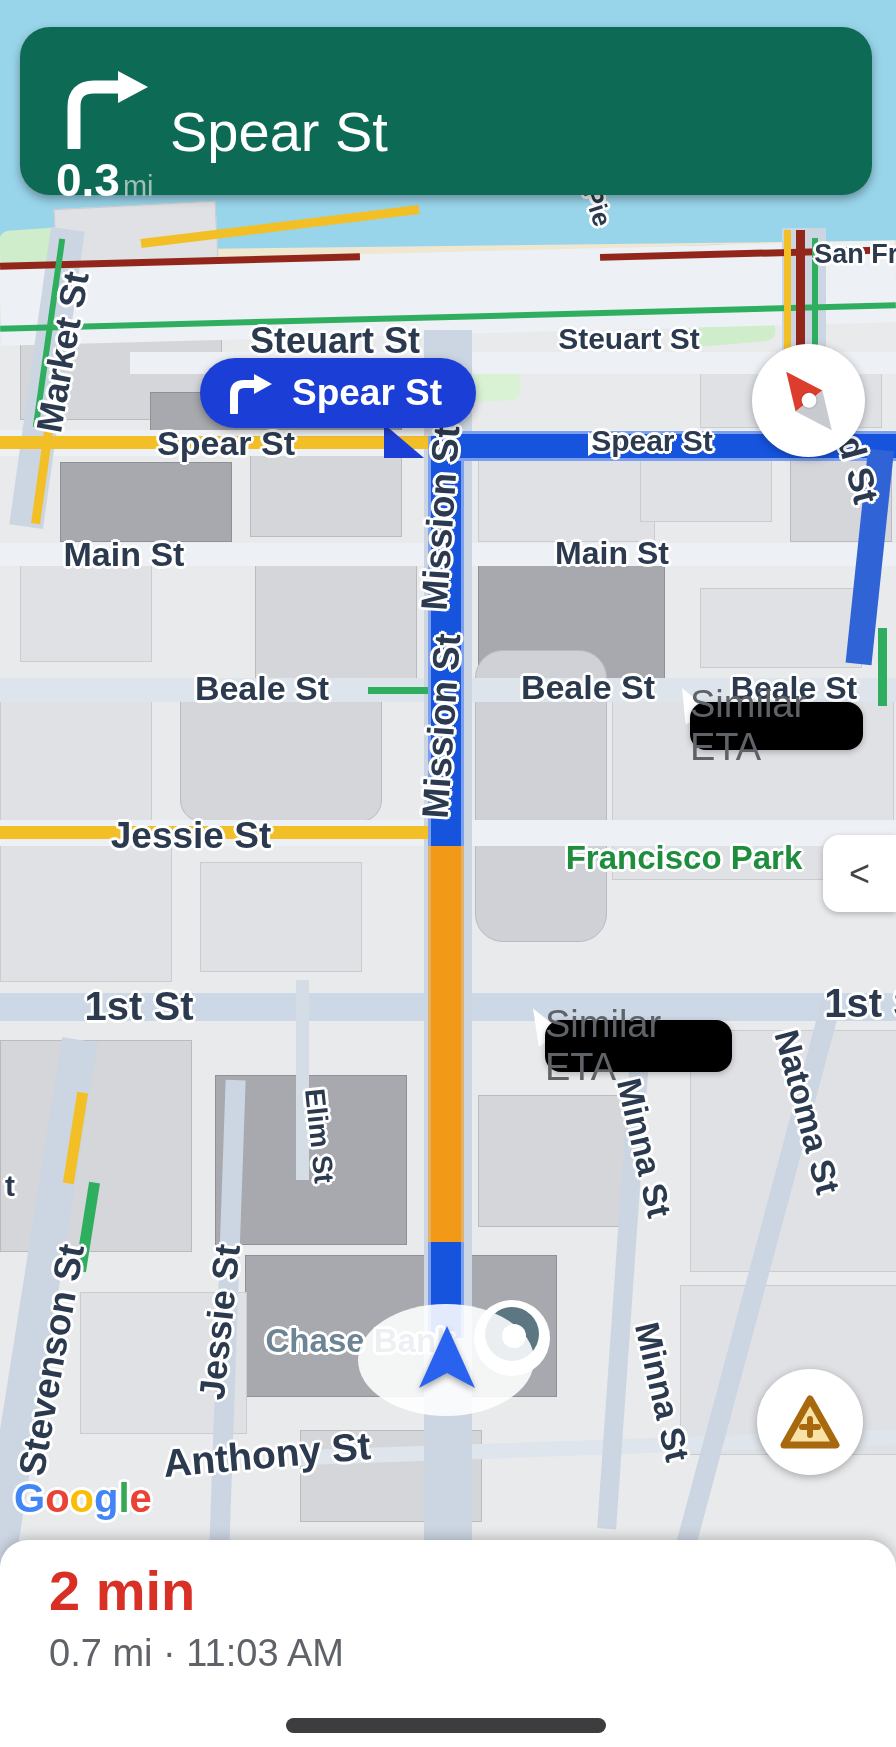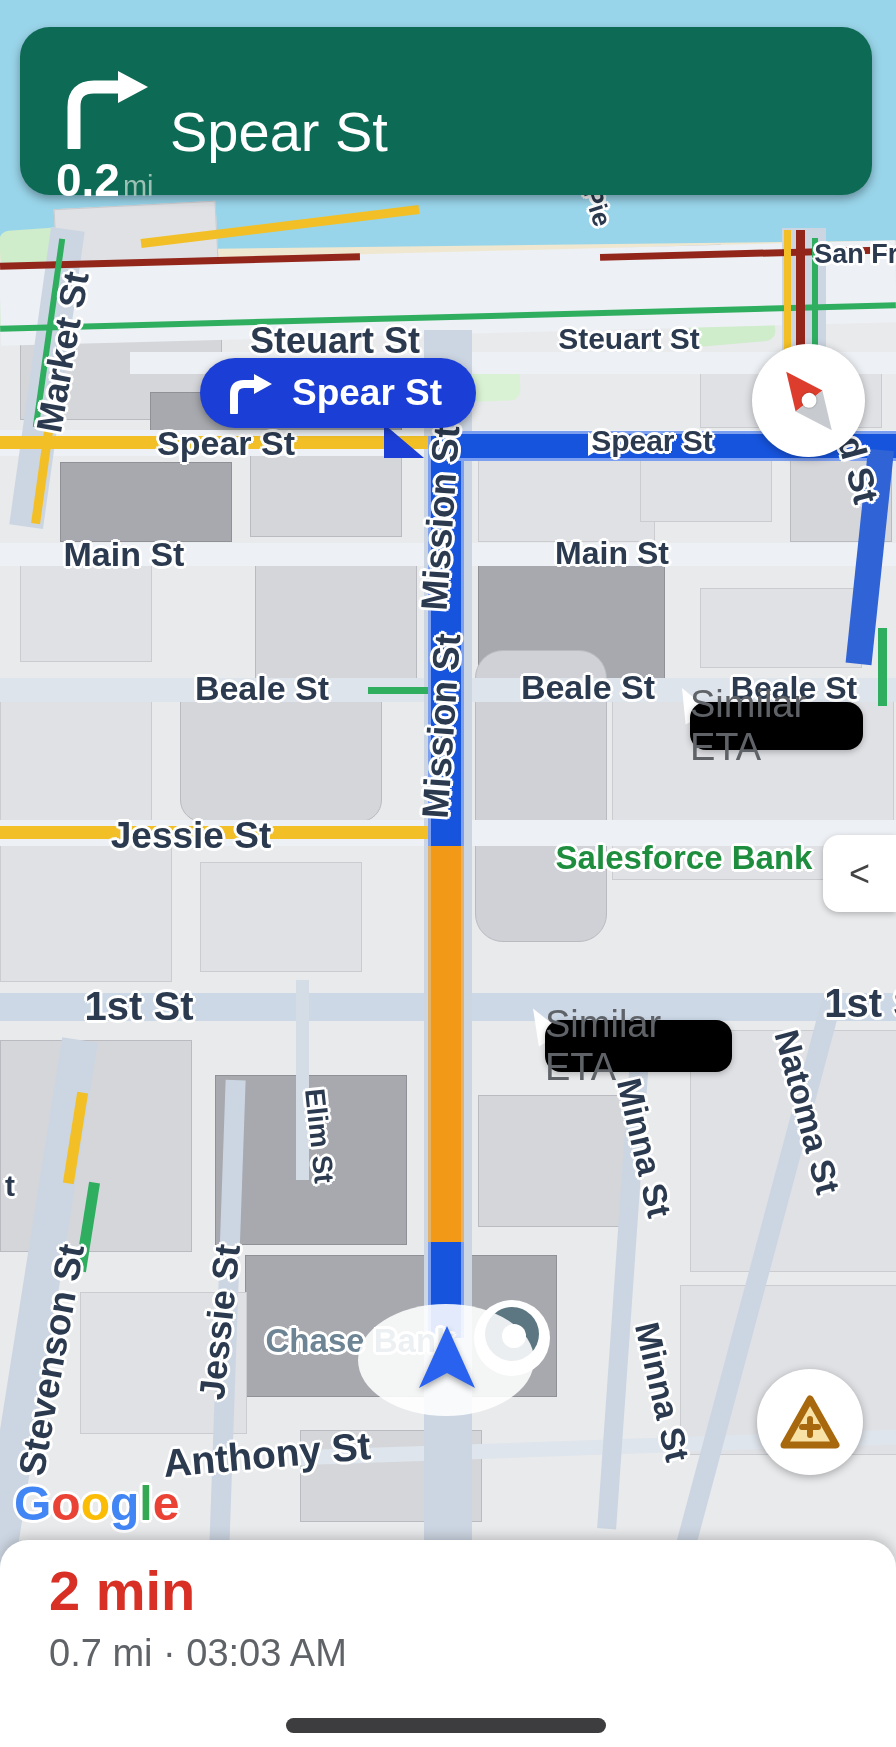--- a/index.html
+++ b/index.html
@@ -46,21 +46,21 @@
   .banner .dist .unit{color:#9cc0b4;font-size:29px;font-weight:400;margin-left:3px;}
   .banner .instr{position:absolute;left:150px;top:72px;color:#fff;font-size:56px;font-weight:400;}
   
   .sheet{position:absolute;left:0;top:1540px;width:896px;height:207px;background:#fff;
          border-radius:28px 28px 0 0;z-index:70;box-shadow:0 -3px 12px rgba(0,0,0,.2);}
   .sheet .eta{position:absolute;left:49px;top:18px;font-size:56px;font-weight:600;color:#d93025;}
   .sheet .details{position:absolute;left:49px;top:92px;font-size:38px;color:#5f6368;}
   .home-indicator{position:absolute;left:286px;top:178px;width:320px;height:15px;
                   border-radius:8px;background:#3d3d3f;}
   
-  .glogo{position:absolute;left:14px;top:1476px;z-index:41;font-size:48px;font-weight:700;
+  .glogo{position:absolute;left:14px;top:1476px;z-index:41;font-size:40px;font-weight:700;
          text-shadow:-2px -2px 0 #fff,2px -2px 0 #fff,-2px 2px 0 #fff,2px 2px 0 #fff,
                      -3px 0 0 #fff,3px 0 0 #fff,0 -3px 0 #fff,0 3px 0 #fff;}
   .g-b{color:#4285F4;} .g-r{color:#EA4335;} .g-y{color:#FBBC05;} .g-g{color:#34A853;}
   
   .needle{display:flex;flex-direction:column;align-items:center;transform:rotate(-38deg);}
   .needle .up{width:0;height:0;border-left:17px solid transparent;border-right:17px solid transparent;
               border-bottom:37px solid #dd3d2d;}
   .needle .down{width:0;height:0;border-left:17px solid transparent;border-right:17px solid transparent;
                 border-top:37px solid #c7cacf;}
   .needle .dot{position:absolute;top:29px;width:15px;height:15px;border-radius:50%;
@@ -174,21 +174,21 @@
     <span class="lbl" style="left:442px;top:726px;--r:-86deg;font-size:37px;">Mission St</span>
     <span class="lbl" style="left:807px;top:1112px;--r:75deg;font-size:34px;">Natoma St</span>
     <span class="lbl" style="left:644px;top:1148px;--r:77deg;font-size:34px;">Minna St</span>
     <span class="lbl" style="left:662px;top:1392px;--r:77deg;font-size:34px;">Minna St</span>
     <span class="lbl" style="left:319px;top:1136px;--r:84deg;font-size:28px;">Elim St</span>
     <span class="lbl" style="left:220px;top:1322px;--r:-84deg;font-size:36px;">Jessie St</span>
     <span class="lbl" style="left:52px;top:1360px;--r:-80deg;font-size:37px;">Stevenson St</span>
     <span class="lbl" style="left:267px;top:1455px;--r:-5deg;font-size:39px;">Anthony St</span>
     <span class="lbl" style="left:10px;top:1186px;font-size:30px;">t</span>
     <span class="lbl" style="left:858px;top:470px;--r:75deg;font-size:36px;">d St</span>
-    <span class="lbl green" style="left:684px;top:858px;font-size:33px;">Salesforce Bank</span>
+    <span class="lbl green" style="left:684px;top:858px;font-size:33px;">Francisco Park</span>
     <span class="lbl poi" style="left:360px;top:1341px;font-size:33px;">Chase Bank</span>
 
     <div class="callout-tail" style="left:384px;top:424px;"></div>
     <div class="callout" style="left:200px;top:358px;height:70px;">
       <svg width="48" height="42" viewBox="0 0 48 42">
         <path d="M8 40 V22 q0-10 10-10 h14" fill="none" stroke="#fff" stroke-width="8" stroke-linecap="round"></path>
         <path d="M28 2 L46 12 L28 22 Z" fill="#fff"></path>
       </svg>
       <span>Spear St</span>
     </div>
@@ -233,24 +233,24 @@
       <span class="g-b">G</span><span class="g-r">o</span><span class="g-y">o</span><span class="g-b">g</span><span class="g-g">l</span><span class="g-r">e</span>
     </div>
   </div>
 
   <div class="banner">
     <svg class="abs" style="left:40px;top:42px;" width="100" height="80" viewBox="0 0 100 80">
       <path d="M14 78 V38 q0-20 20-20 h32" fill="none" stroke="#fff" stroke-width="13" stroke-linecap="round"></path>
       <path d="M58 2 L88 18 L58 34 Z" fill="#fff"></path>
     </svg>
     <div class="dist">
-      <span>0.2</span><span class="unit">mi</span>
+      <span>0.3</span><span class="unit">mi</span>
     </div>
     <div class="instr">Spear St</div>
   </div>
 
   <div class="sheet">
     <div class="eta">2 min</div>
-    <div class="details">0.7 mi · 03:03 AM</div>
+    <div class="details">0.7 mi · 11:03 AM</div>
     <div class="home-indicator"></div>
   </div>
 
 </div>
 
 </body></html>

